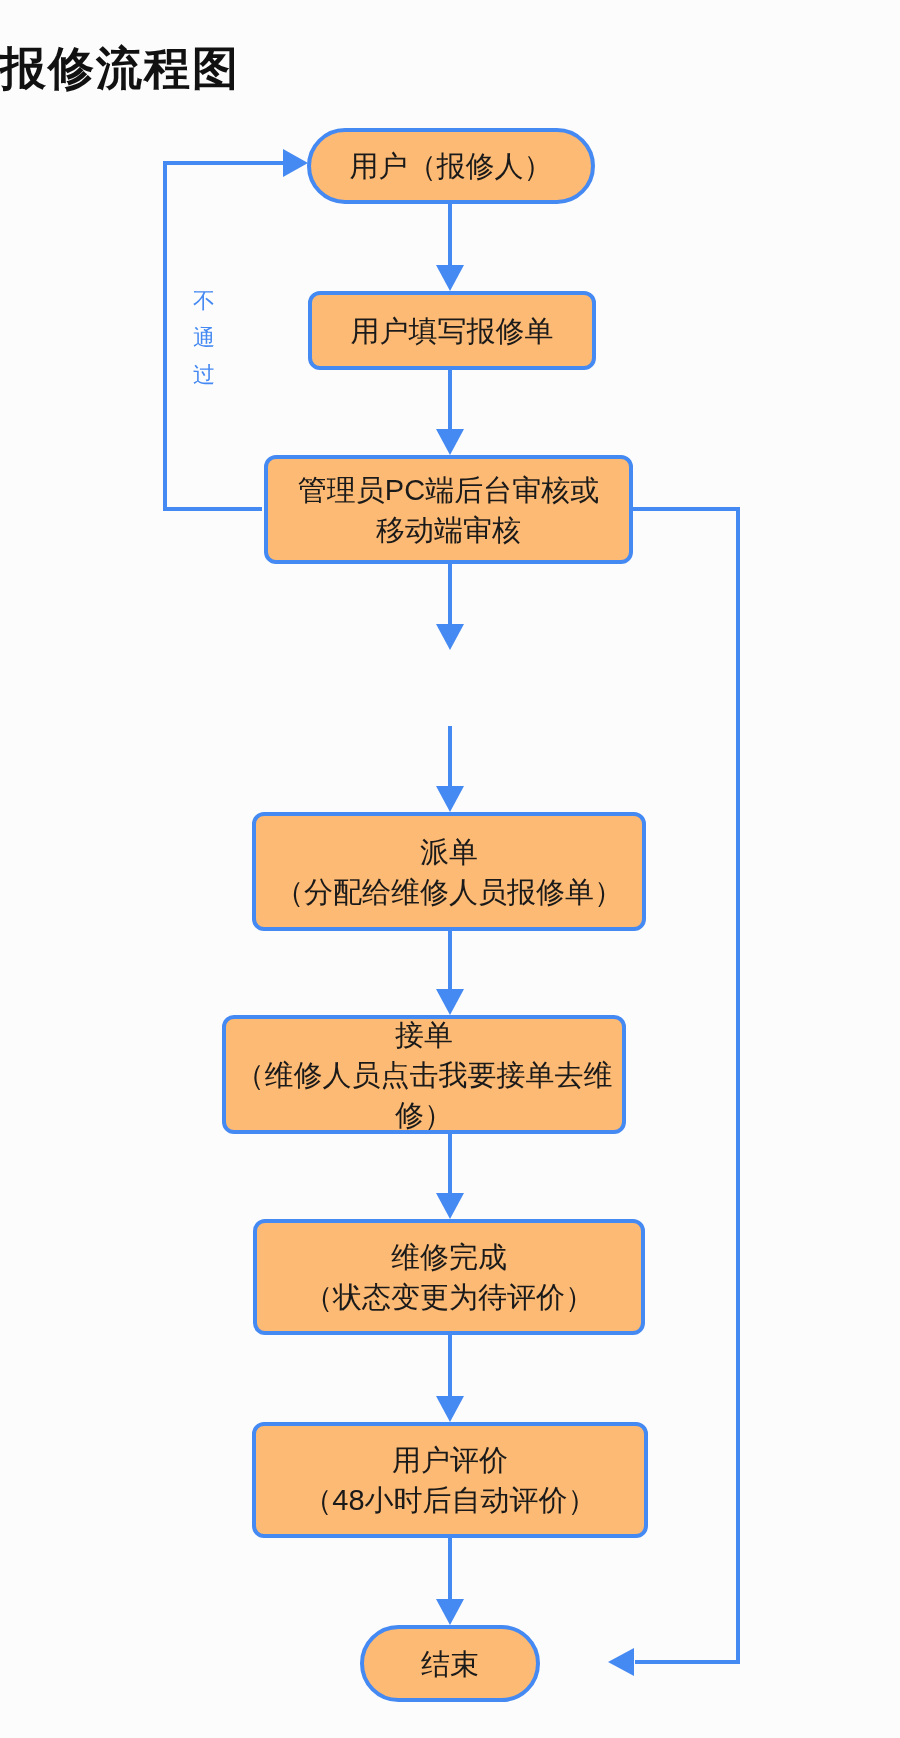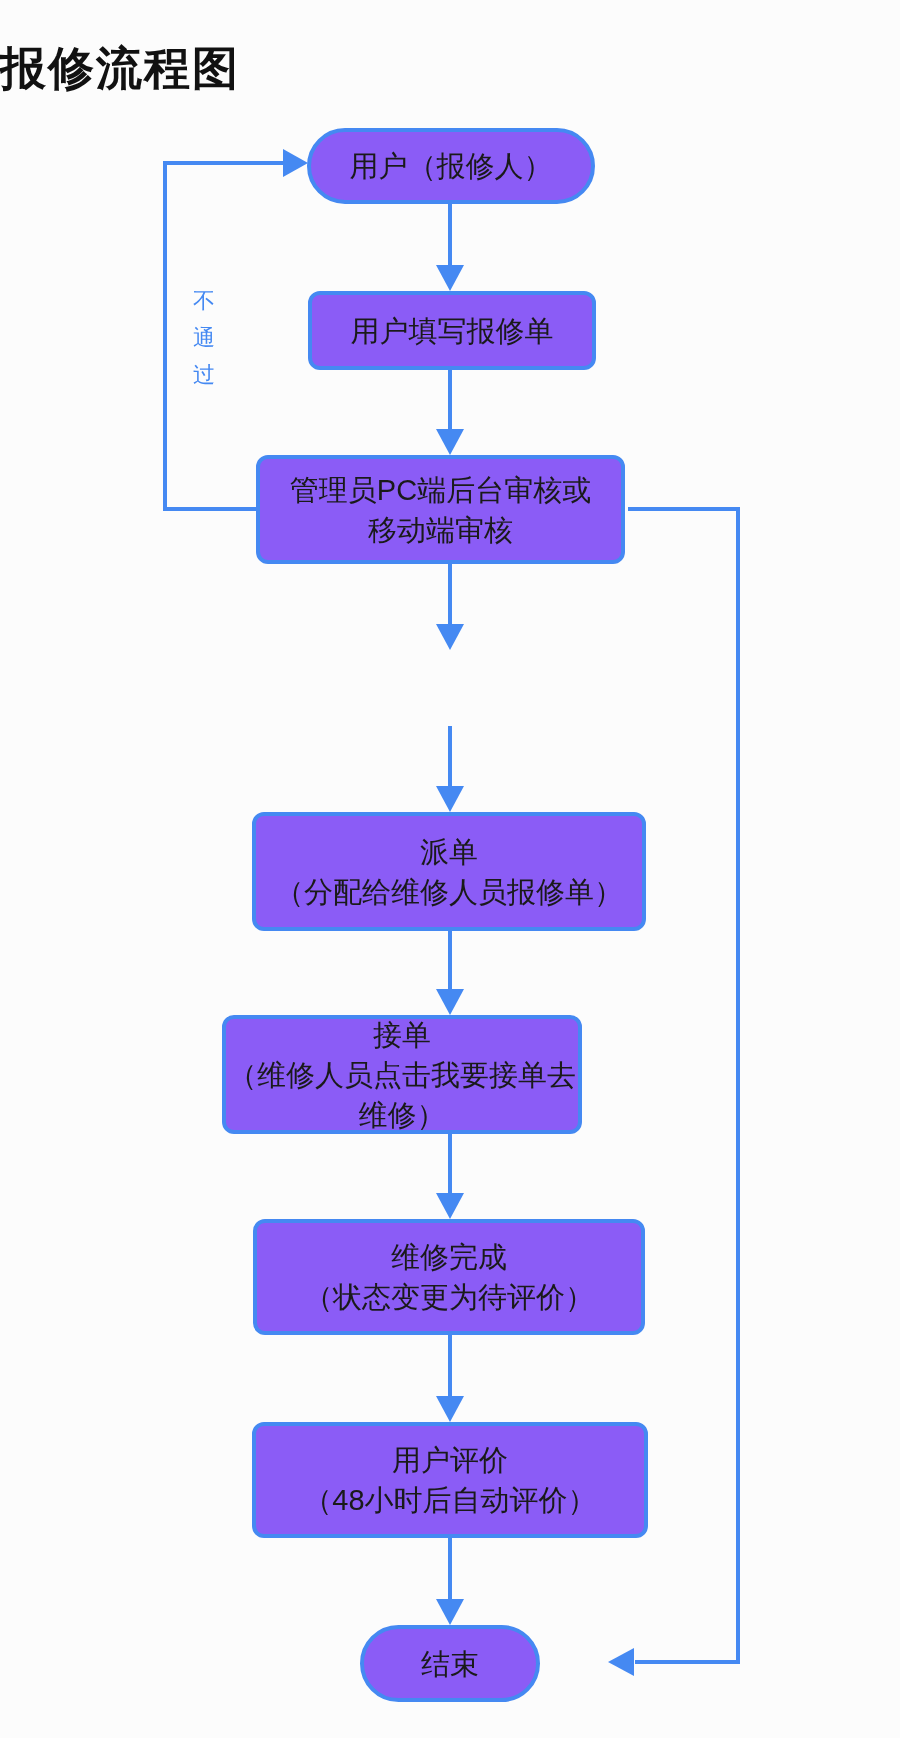--- a/index.html
+++ b/index.html
@@ -18,21 +18,21 @@
   .connectors{position:absolute;left:0;top:0;z-index:0;}
   .connectors path{fill:none;stroke:var(--line);stroke-width:4;}
   .connectors polygon{fill:var(--line);stroke:none;}
   .chart-title{
     position:absolute;left:0;top:38px;width:900px;
     font-size:46px;font-weight:700;color:#111;
     letter-spacing:2px;z-index:1;
   }
   .node{
     position:absolute;z-index:1;
-    background:#8b5cf6;
+    background:#fdba74;
     border:4px solid var(--line);
     box-sizing:border-box;
     display:flex;flex-direction:column;align-items:center;justify-content:center;
     color:var(--text);
     font-size:29px;
     text-align:center;
     line-height:40px;
   }
   .node.pill{border-radius:44px;}
   .node.rect{border-radius:12px;}
@@ -40,24 +40,24 @@
     position:absolute;z-index:1;
     left:181px;top:282px;width:34px;
     color:var(--line);
     font-size:22px;line-height:37px;
     text-align:right;
     word-break:break-all;
   }
   
   #n-start   {left:307px;top:128px;width:288px;height:76px;}
   #n-fill    {left:308px;top:291px;width:288px;height:79px;}
-  #n-review  {left:256px;top:455px;width:369px;height:109px;}
+  #n-review  {left:264px;top:455px;width:369px;height:109px;}
   #n-approved{left:252px;top:650px;width:394px;height:76px;}
   #n-dispatch{left:252px;top:812px;width:394px;height:119px;}
-  #n-accept  {left:222px;top:1015px;width:360px;height:119px;}
+  #n-accept  {left:222px;top:1015px;width:404px;height:119px;}
   #n-complete{left:253px;top:1219px;width:392px;height:116px;}
   #n-evaluate{left:252px;top:1422px;width:396px;height:116px;}
   #n-end     {left:360px;top:1625px;width:180px;height:77px;}
 </style>
 </head>
 <body>
 
 <div class="stage">
 
   <svg class="connectors" width="900" height="1738" viewBox="0 0 900 1738">

